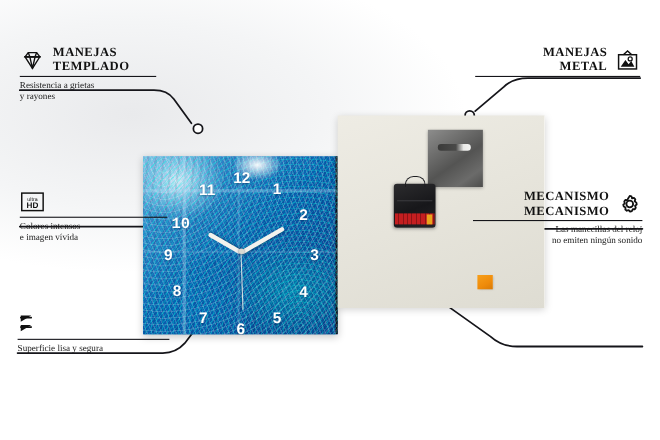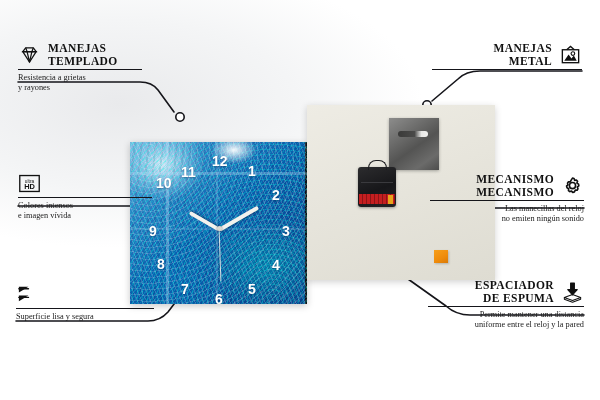--- a/index.html
+++ b/index.html
@@ -124,21 +124,21 @@
       <div class="num" style="left:82px;top:12px;">12</div>
       <div class="num" style="left:118px;top:22px;">1</div>
       <div class="num" style="left:142px;top:46px;">2</div>
       <div class="num" style="left:152px;top:82px;">3</div>
       <div class="num" style="left:142px;top:116px;">4</div>
       <div class="num" style="left:118px;top:140px;">5</div>
       <div class="num" style="left:85px;top:150px;">6</div>
       <div class="num" style="left:51px;top:140px;">7</div>
       <div class="num" style="left:27px;top:115px;">8</div>
       <div class="num" style="left:19px;top:82px;">9</div>
-      <div class="num" style="left:26px;top:34px;">10</div>
+      <div class="num" style="left:26px;top:55px;font-family:Liberation Mono, monospace;">10</div>
       <div class="num" style="left:51px;top:23px;">11</div>
 
       <div class="hand" style="left:89px;top:86px;width:34px;height:3.6px;transform:rotate(-150deg);"></div>
       <div class="hand" style="left:89px;top:86px;width:45px;height:3.6px;transform:rotate(-30deg);"></div>
       <div class="hand" style="left:89px;top:87px;width:52px;height:1.2px;transform:rotate(88deg);opacity:.85;"></div>
       <div class="cap" style="left:87px;top:84px;"></div>
     </div>
 
     <div id="back-panel">
       <div id="hanger">
@@ -223,30 +223,14 @@
       <svg class="ico" viewBox="0 0 24 24" stroke="#111" stroke-width="1.7" fill="none" stroke-linejoin="round">
         <path d="M12 3.2 L13.6 3.6 L14.2 5.6 L16 5.2 L17.3 6.6 L16.6 8.4 L18.3 9.6 L18.6 11.4 L17 12.5 L17.7 14.4 L16.8 15.9 L14.9 15.8 L14 17.6 L12.3 18.2 L11 16.8 L9.2 17.3 L7.8 16.2 L8 14.3 L6.3 13.3 L5.8 11.5 L7.3 10.4 L6.8 8.5 L7.8 7 L9.7 7.2 L10.6 5.4 Z"></path>
         <circle cx="12" cy="11" r="3.2"></circle>
       </svg>
     </div>
     <div class="co-rule" style="width:154px;"></div>
     <div class="co-sub">Las manecillas del reloj</div>
     <div class="co-sub" style="margin-top:0;">no emiten ningún sonido</div>
   </div>
 
-  <div class="callout right" style="left:428px;top:279px;width:156px;">
-    <div class="co-head">
-      <div>
-        <div class="co-title">ESPACIADOR</div>
-        <div class="co-title">DE ESPUMA</div>
-      </div>
-      <svg class="ico" viewBox="0 0 24 24" fill="#111" stroke="#111" stroke-width="1.1" stroke-linejoin="round">
-        <path d="M10 2 L14 2 L14 9 L17 9 L12 14.5 L7 9 L10 9 Z"></path>
-        <path d="M12 14 L20.5 17.2 L12 20.4 L3.5 17.2 Z" fill="none"></path>
-        <path d="M3.5 17.2 L3.5 19 L12 22.2 L20.5 19 L20.5 17.2" fill="none"></path>
-      </svg>
-    </div>
-    <div class="co-rule" style="width:156px;"></div>
-    <div class="co-sub">Permite mantener una distancia</div>
-    <div class="co-sub" style="margin-top:0;">uniforme entre el reloj y la pared</div>
-  </div>
 
 </div>
 
 </body></html>

